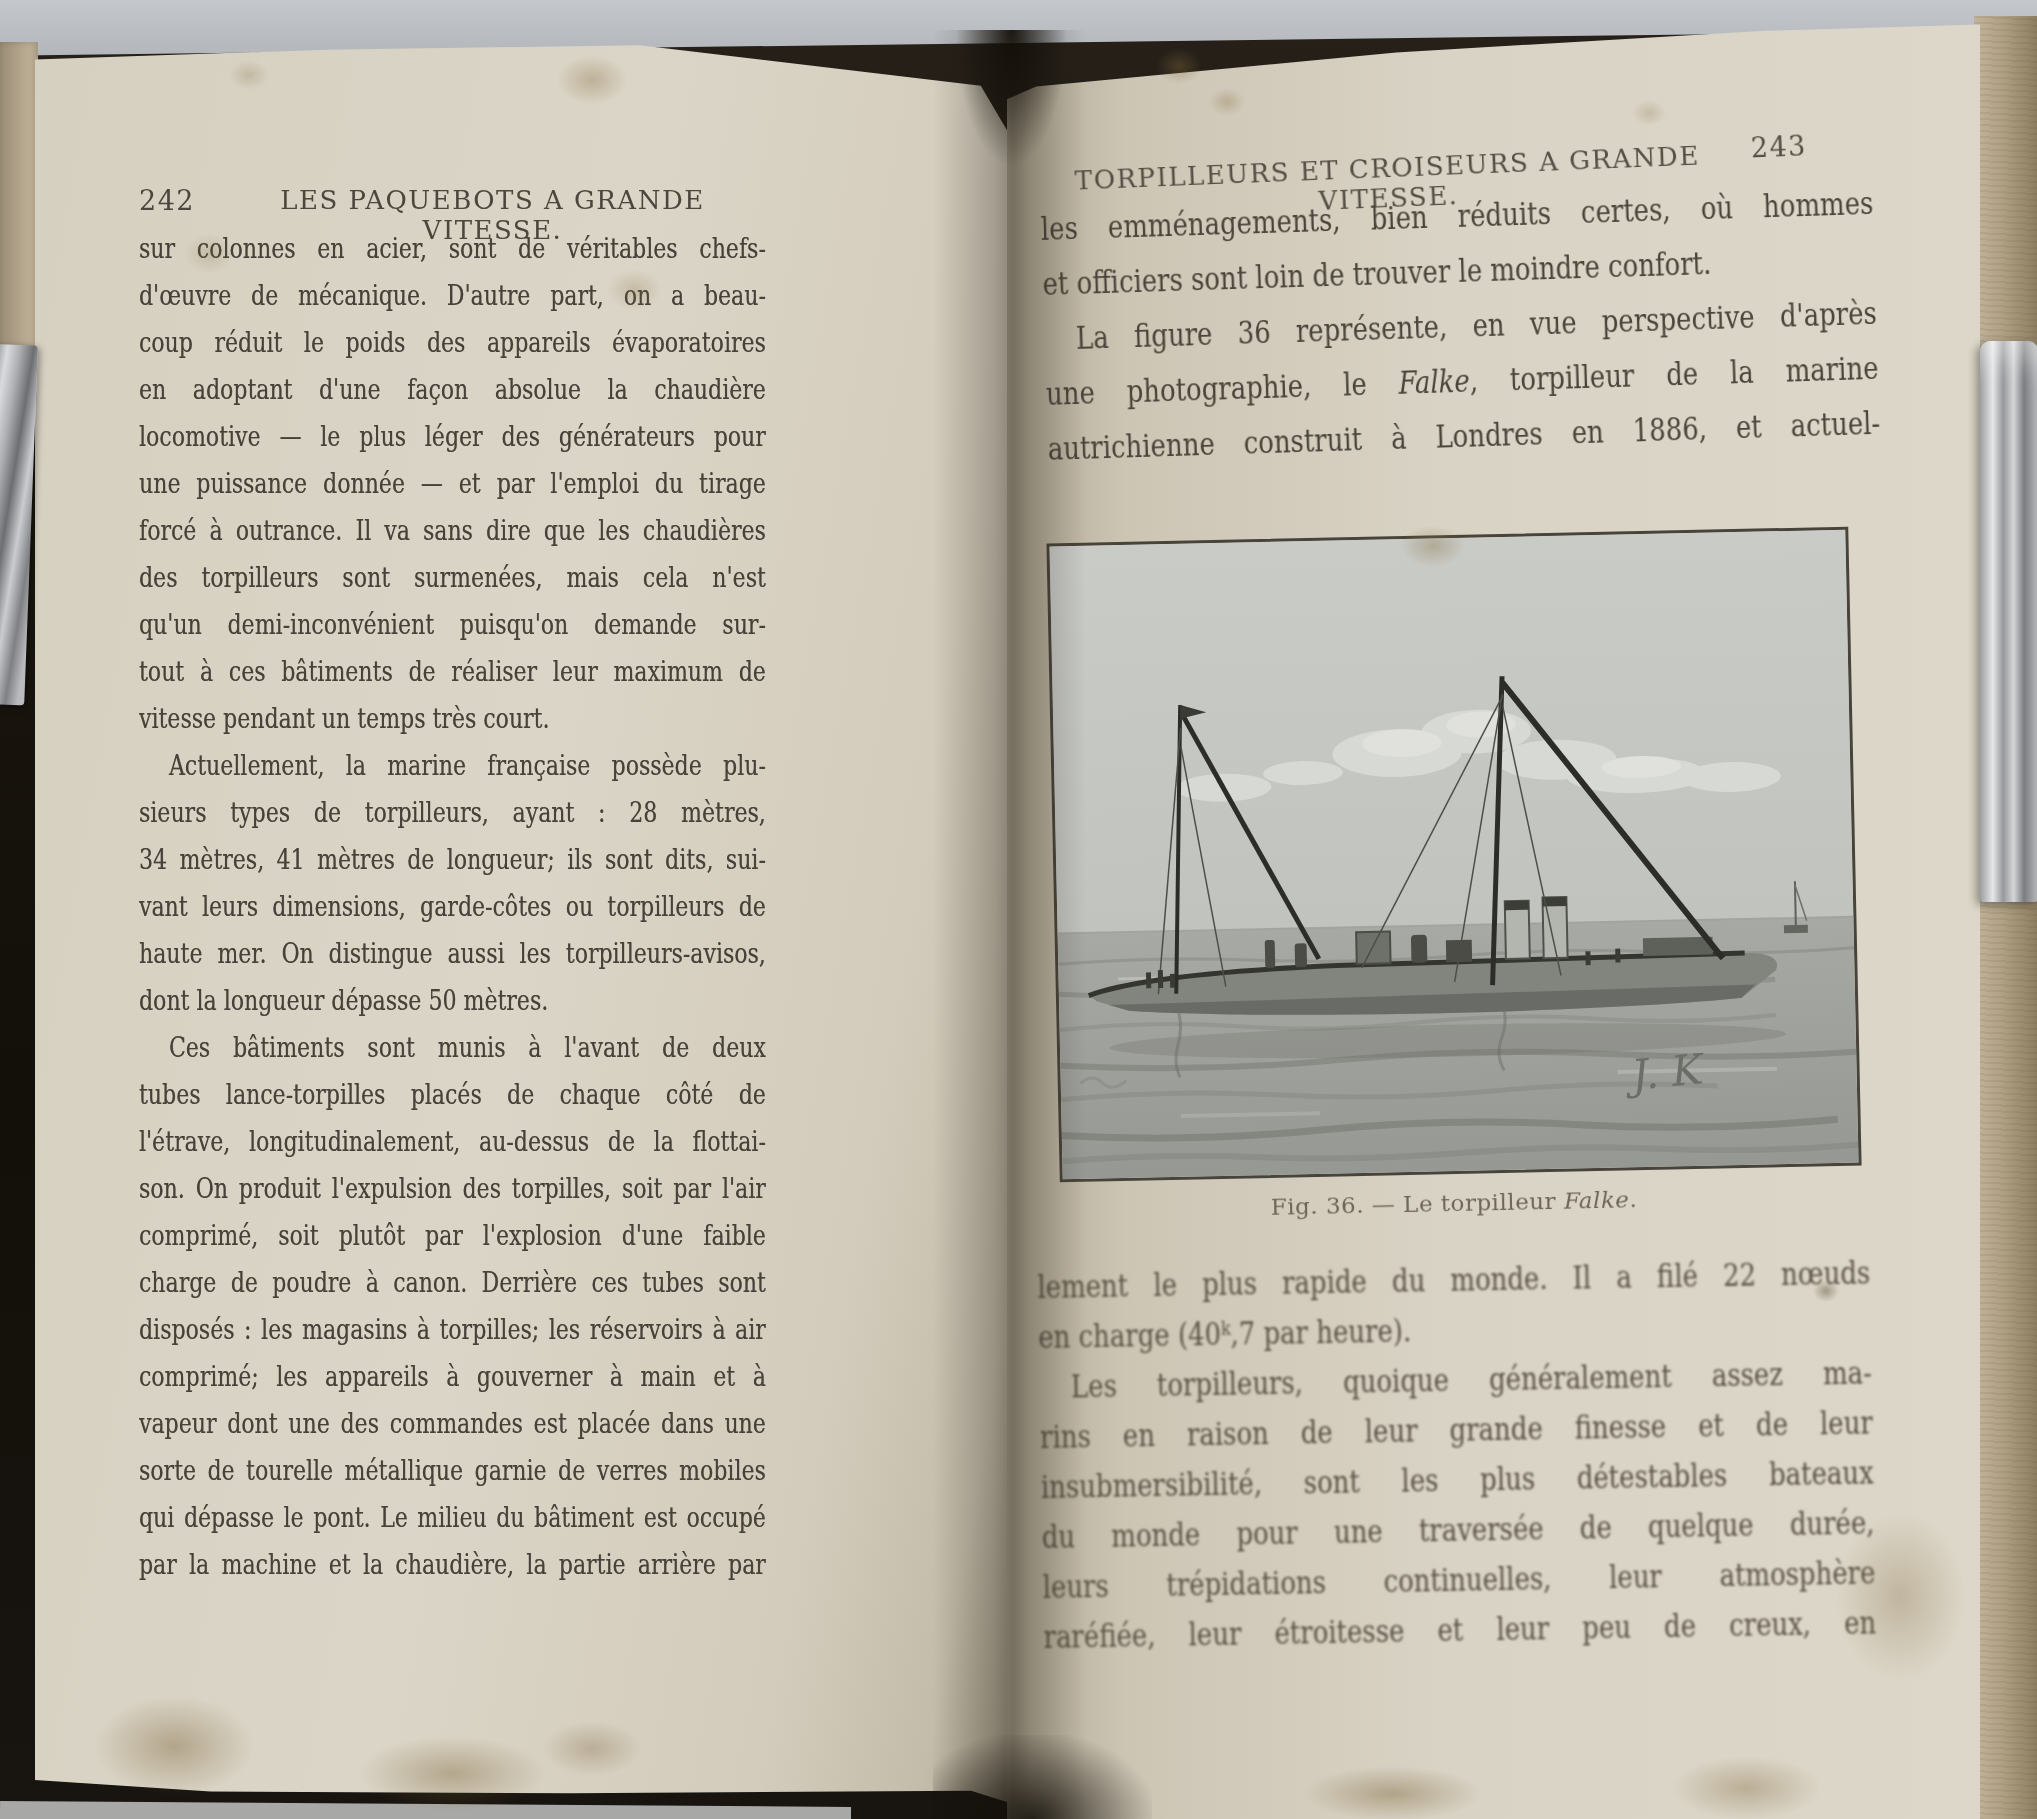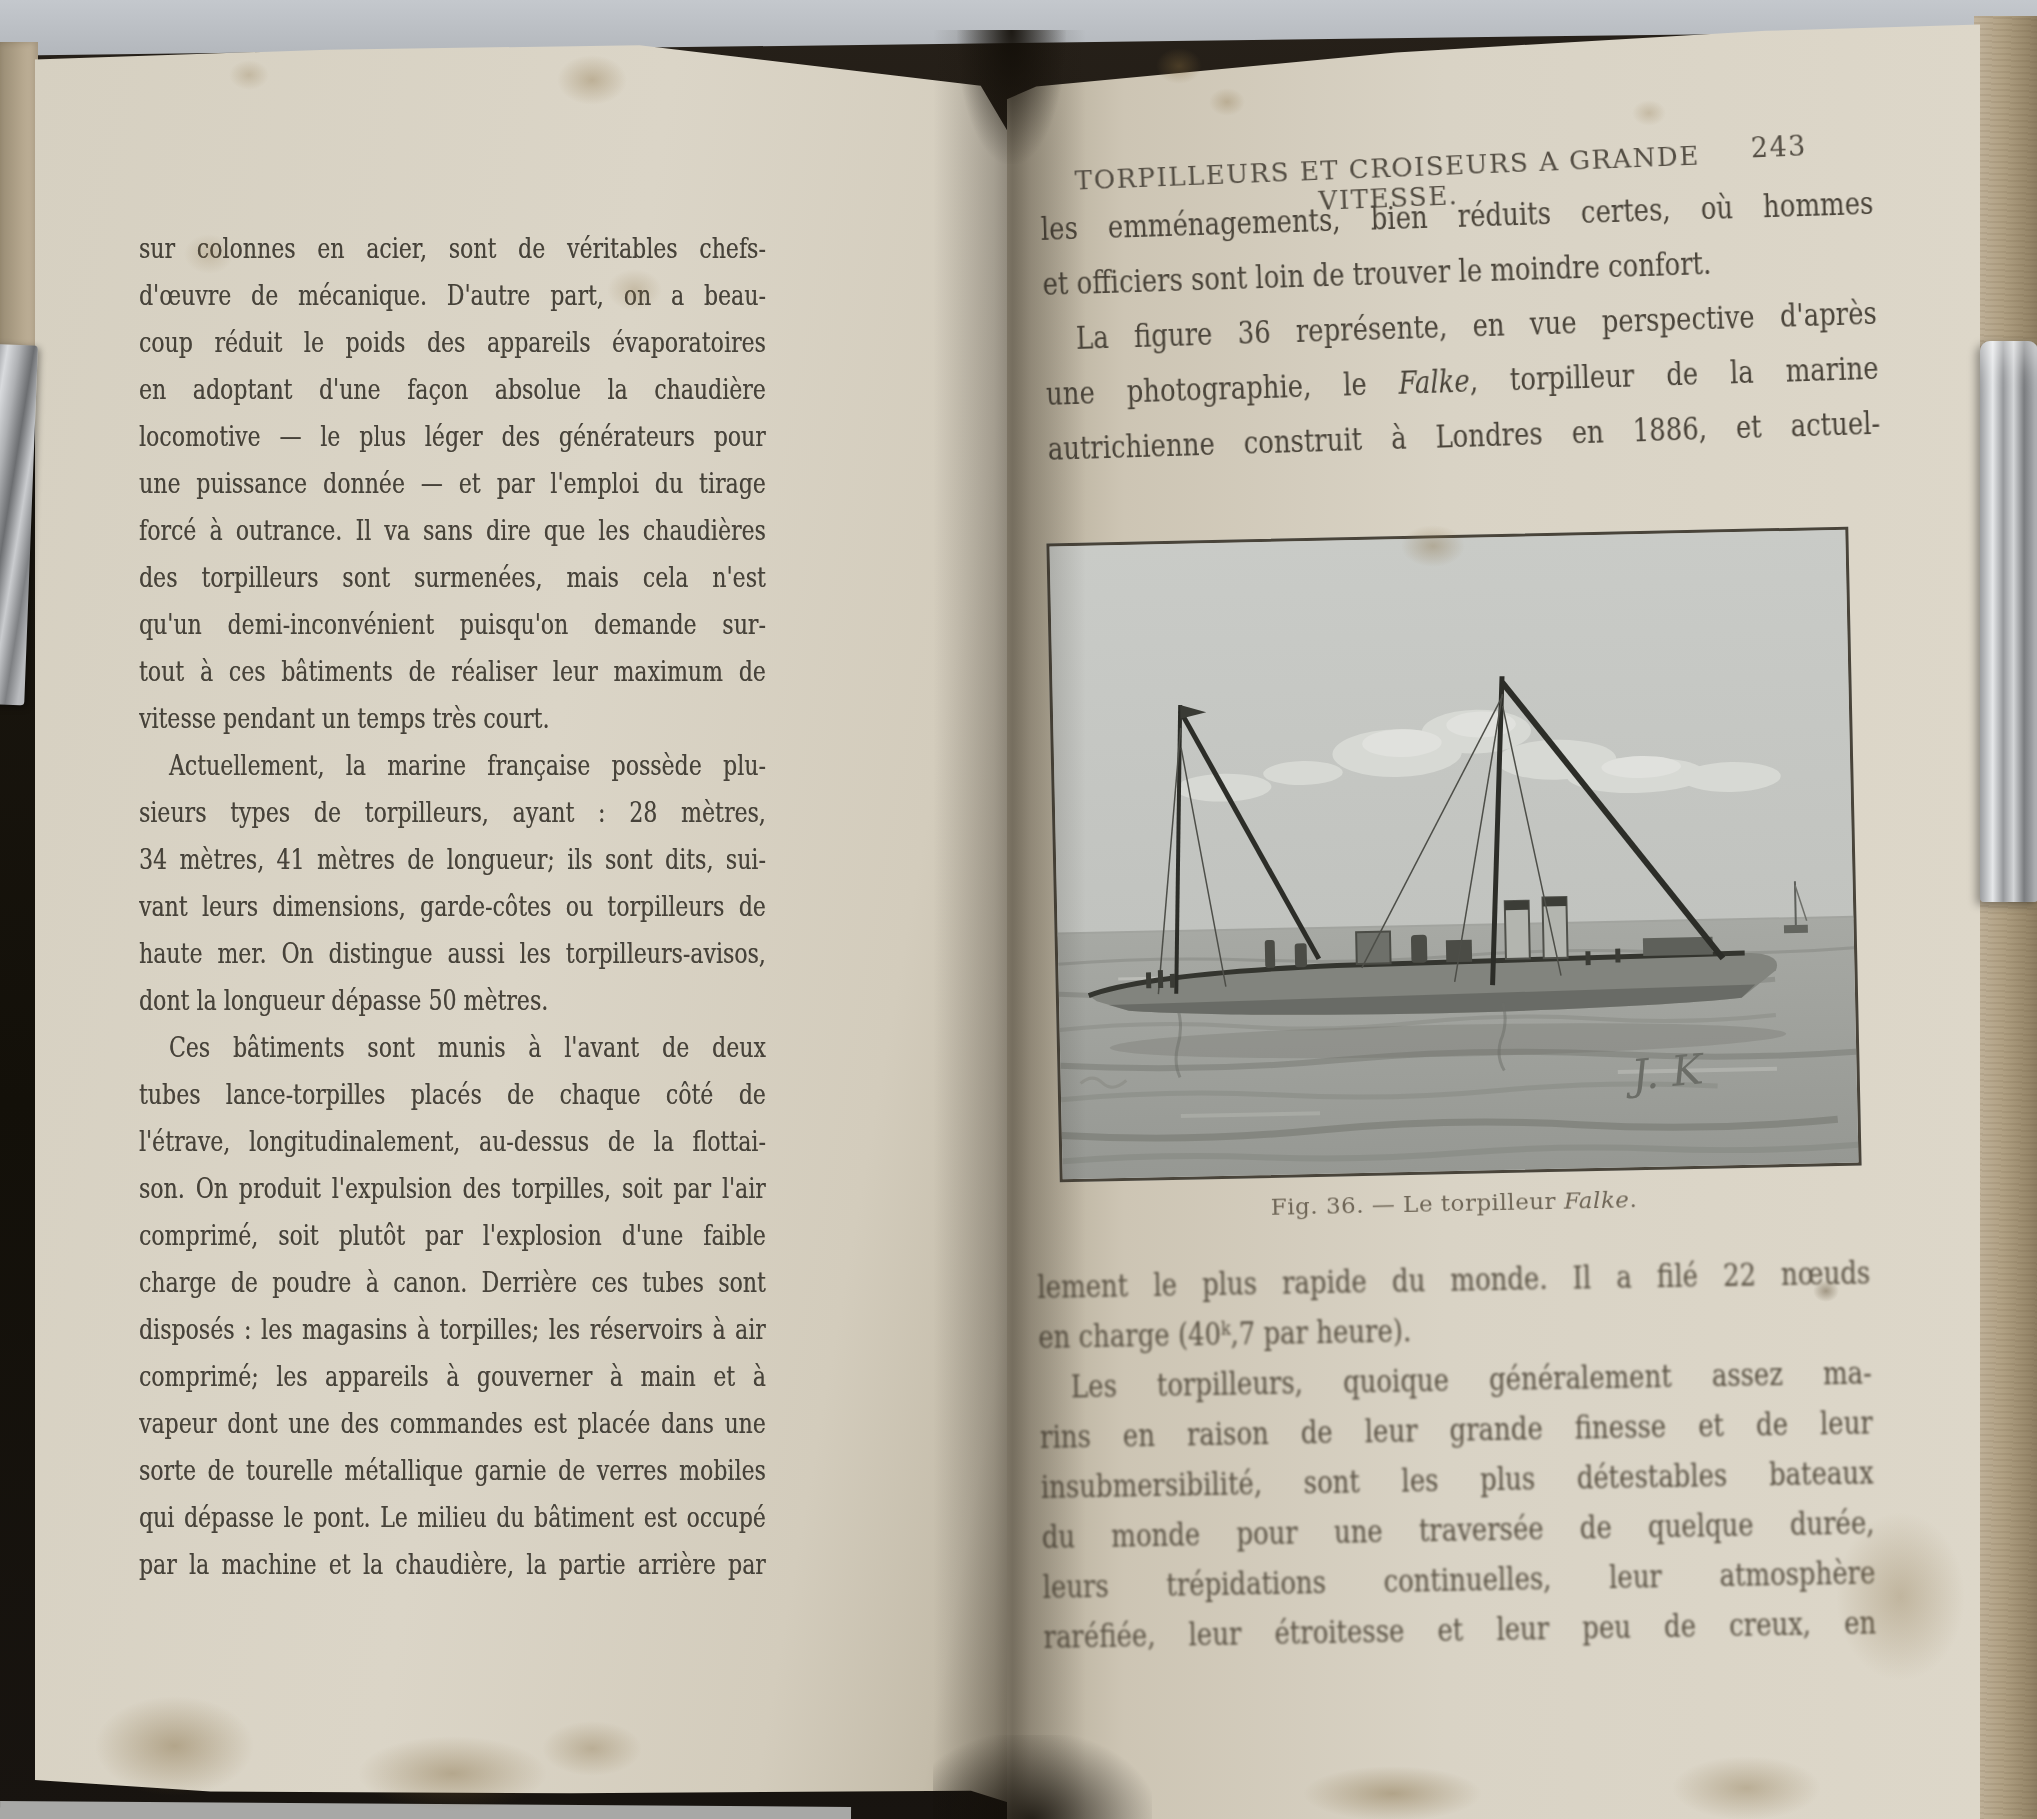--- a/index.html
+++ b/index.html
@@ -75,20 +75,24 @@
 
 <div class="photo">
 
   <div class="cover"></div>
   <div class="bg-top"></div>
   <div class="bg-bottom"></div>
   <div class="fore-edge-left"></div>
   <div class="fore-edge-right"></div>
 
   <div class="page page-left">
+    <div class="hdr hdr-left">
+      <span class="pagenum">242</span>
+      <span class="runtitle">LES PAQUEBOTS A GRANDE VITESSE.</span>
+    </div>
     <div class="body-left">
       <div class="para">
           <div class="tline">sur colonnes en acier, sont de véritables chefs-</div>
           <div class="tline">d'œuvre de mécanique. D'autre part, on a beau-</div>
           <div class="tline">coup réduit le poids des appareils évaporatoires</div>
           <div class="tline">en adoptant d'une façon absolue la chaudière</div>
           <div class="tline">locomotive — le plus léger des générateurs pour</div>
           <div class="tline">une puissance donnée — et par l'emploi du tirage</div>
           <div class="tline">forcé à outrance. Il va sans dire que les chaudières</div>
           <div class="tline">des torpilleurs sont surmenées, mais cela n'est</div>

